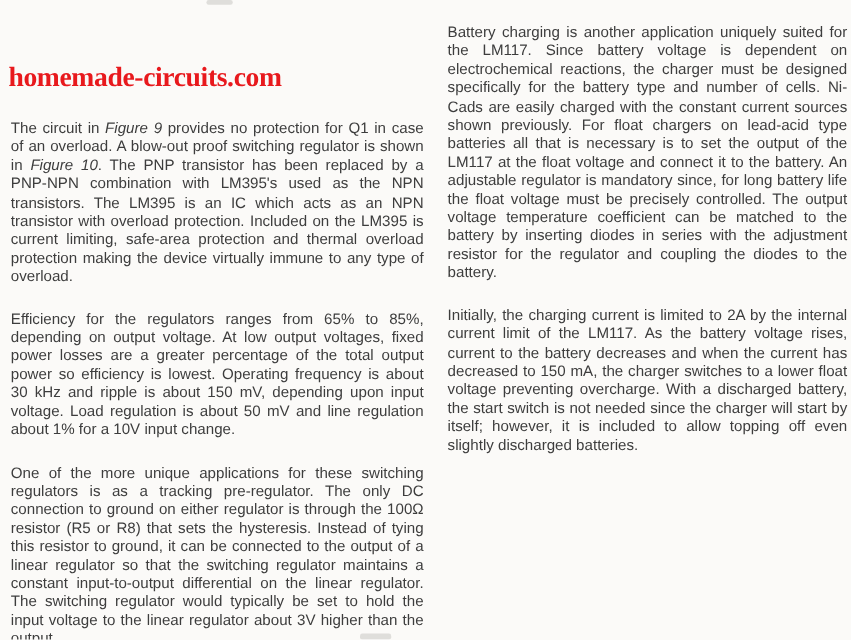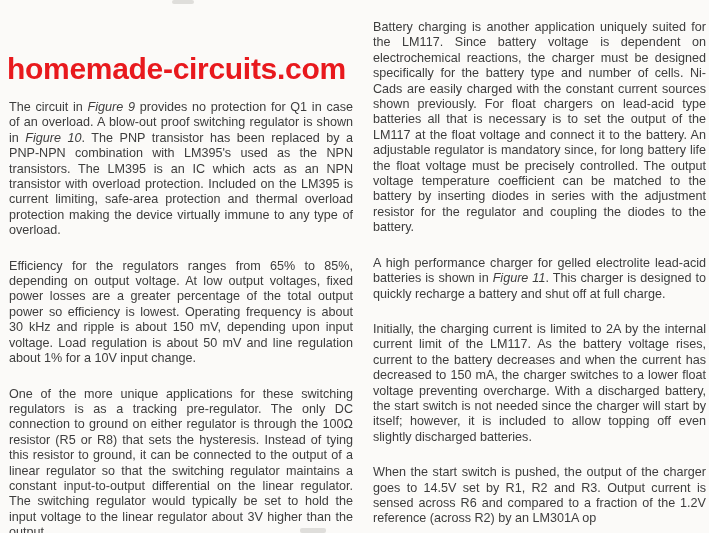--- a/index.html
+++ b/index.html
@@ -16,24 +16,25 @@
     height: 533px;
     font-family: "Liberation Sans", "DejaVu Sans", sans-serif;
     color: #3d3d3d;
     background: #fbfaf8;
   }
   .watermark {
     position: absolute;
     top: 52px;
     left: 7px;
     margin: 0;
-    font-size: 30px;
+    font-size: 23px;
     font-weight: bold;
     letter-spacing: -0.3px;
     white-space: nowrap;
+    font-family: Liberation Serif, serif;
   }
   .col {
     position: absolute;
   }
   .col-left {
     left: 9px;
     top: 88px;
     width: 344px;
   }
   .col-right {
@@ -73,19 +74,17 @@
   <h1 class="watermark" style="color: rgb(232, 25, 29);">homemade-circuits.com</h1>
 
   <div class="col col-left">
       <p><span>The circuit in </span><span class="it">Figure 9</span><span> provides no protection for Q1 in case of an overload. A blow-out proof switching regulator is shown in </span><span class="it">Figure 10</span><span>. The PNP transistor has been replaced by a PNP-NPN combination with LM395's used as the NPN transistors. The LM395 is an IC which acts as an NPN transistor with overload protection. Included on the LM395 is current limiting, safe-area protection and thermal overload protection making the device virtually immune to any type of overload.</span></p>
       <p><span>Efficiency for the regulators ranges from 65% to 85%, depending on output voltage. At low output voltages, fixed power losses are a greater percentage of the total output power so efficiency is lowest. Operating frequency is about 30 kHz and ripple is about 150 mV, depending upon input voltage. Load regulation is about 50 mV and line regulation about 1% for a 10V input change.</span></p>
       <p><span>One of the more unique applications for these switching regulators is as a tracking pre-regulator. The only DC connection to ground on either regulator is through the 100Ω resistor (R5 or R8) that sets the hysteresis. Instead of tying this resistor to ground, it can be connected to the output of a linear regulator so that the switching regulator maintains a constant input-to-output differential on the linear regulator. The switching regulator would typically be set to hold the input voltage to the linear regulator about 3V higher than the output.</span></p>
     </div>
 
   <div class="col col-right">
       <p><span>Battery charging is another application uniquely suited for the LM117. Since battery voltage is dependent on electrochemical reactions, the charger must be designed specifically for the battery type and number of cells. Ni-Cads are easily charged with the constant current sources shown previously. For float chargers on lead-acid type batteries all that is necessary is to set the output of the LM117 at the float voltage and connect it to the battery. An adjustable regulator is mandatory since, for long battery life the float voltage must be precisely controlled. The output voltage temperature coefficient can be matched to the battery by inserting diodes in series with the adjustment resistor for the regulator and coupling the diodes to the battery.</span></p>
-      <p><span>A high performance charger for gelled electrolite lead-acid batteries is shown in </span><span class="it">Figure 11</span><span>. This charger is designed to quickly recharge a battery and shut off at full charge.</span></p>
       <p><span>Initially, the charging current is limited to 2A by the internal current limit of the LM117. As the battery voltage rises, current to the battery decreases and when the current has decreased to 150 mA, the charger switches to a lower float voltage preventing overcharge. With a discharged battery, the start switch is not needed since the charger will start by itself; however, it is included to allow topping off even slightly discharged batteries.</span></p>
-      <p><span>When the start switch is pushed, the output of the charger goes to 14.5V set by R1, R2 and R3. Output current is sensed across R6 and compared to a fraction of the 1.2V reference (across R2) by an LM301A op</span></p>
     </div>
 
   <div class="artifact artifact-bottom"></div>
 </div>
 
 </body></html>

